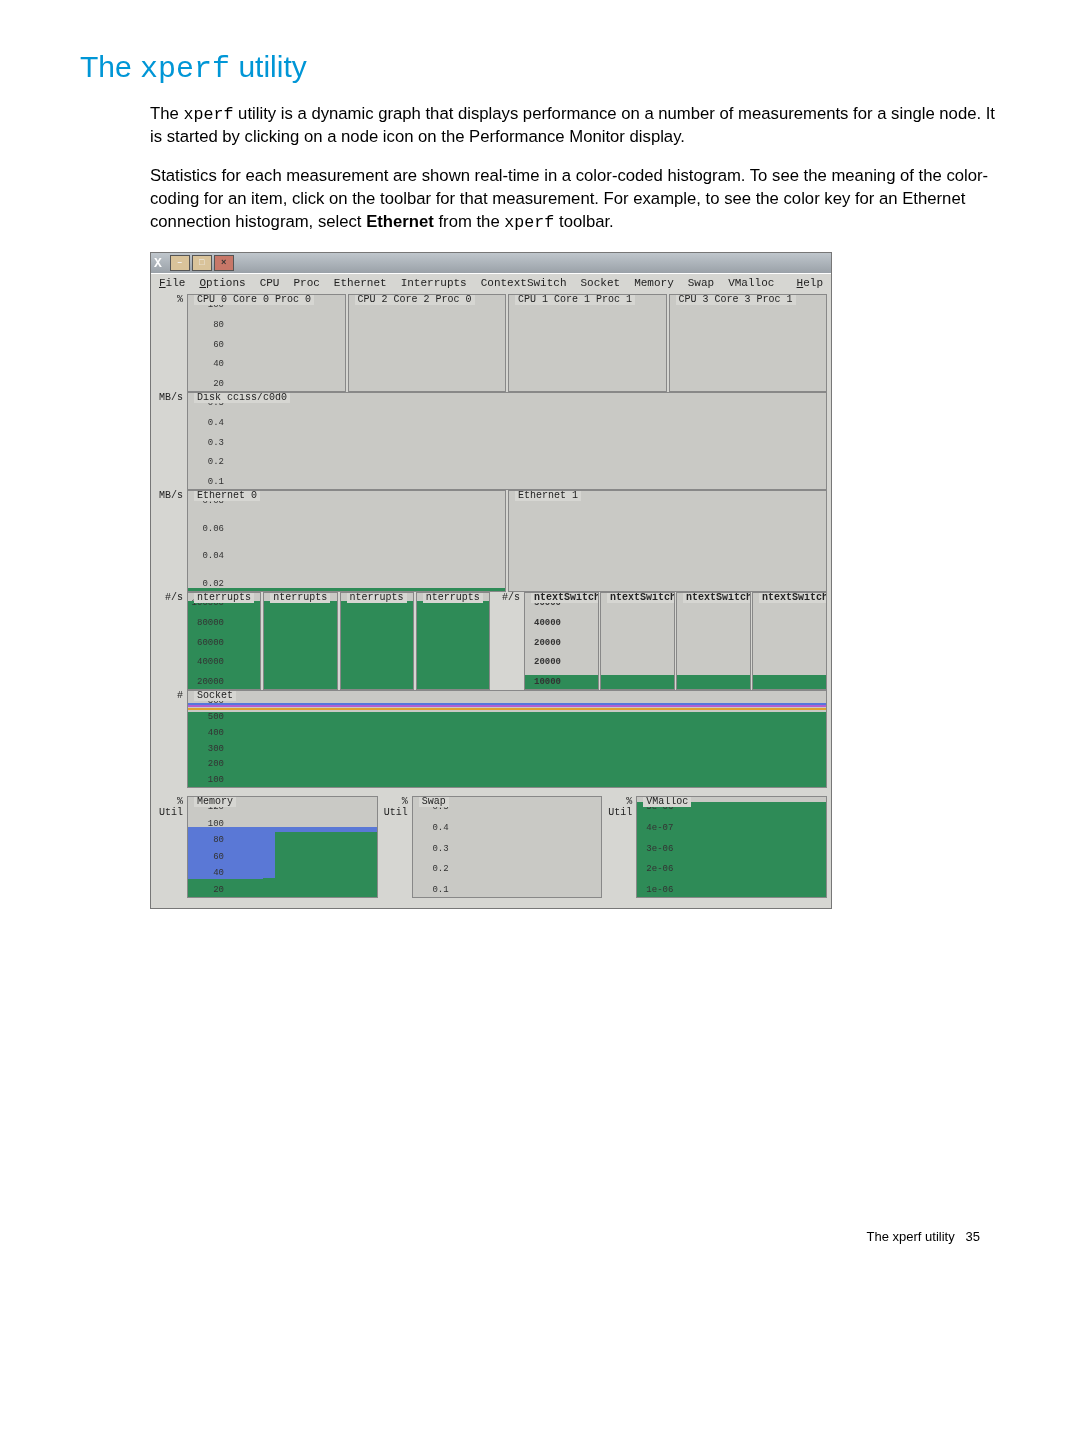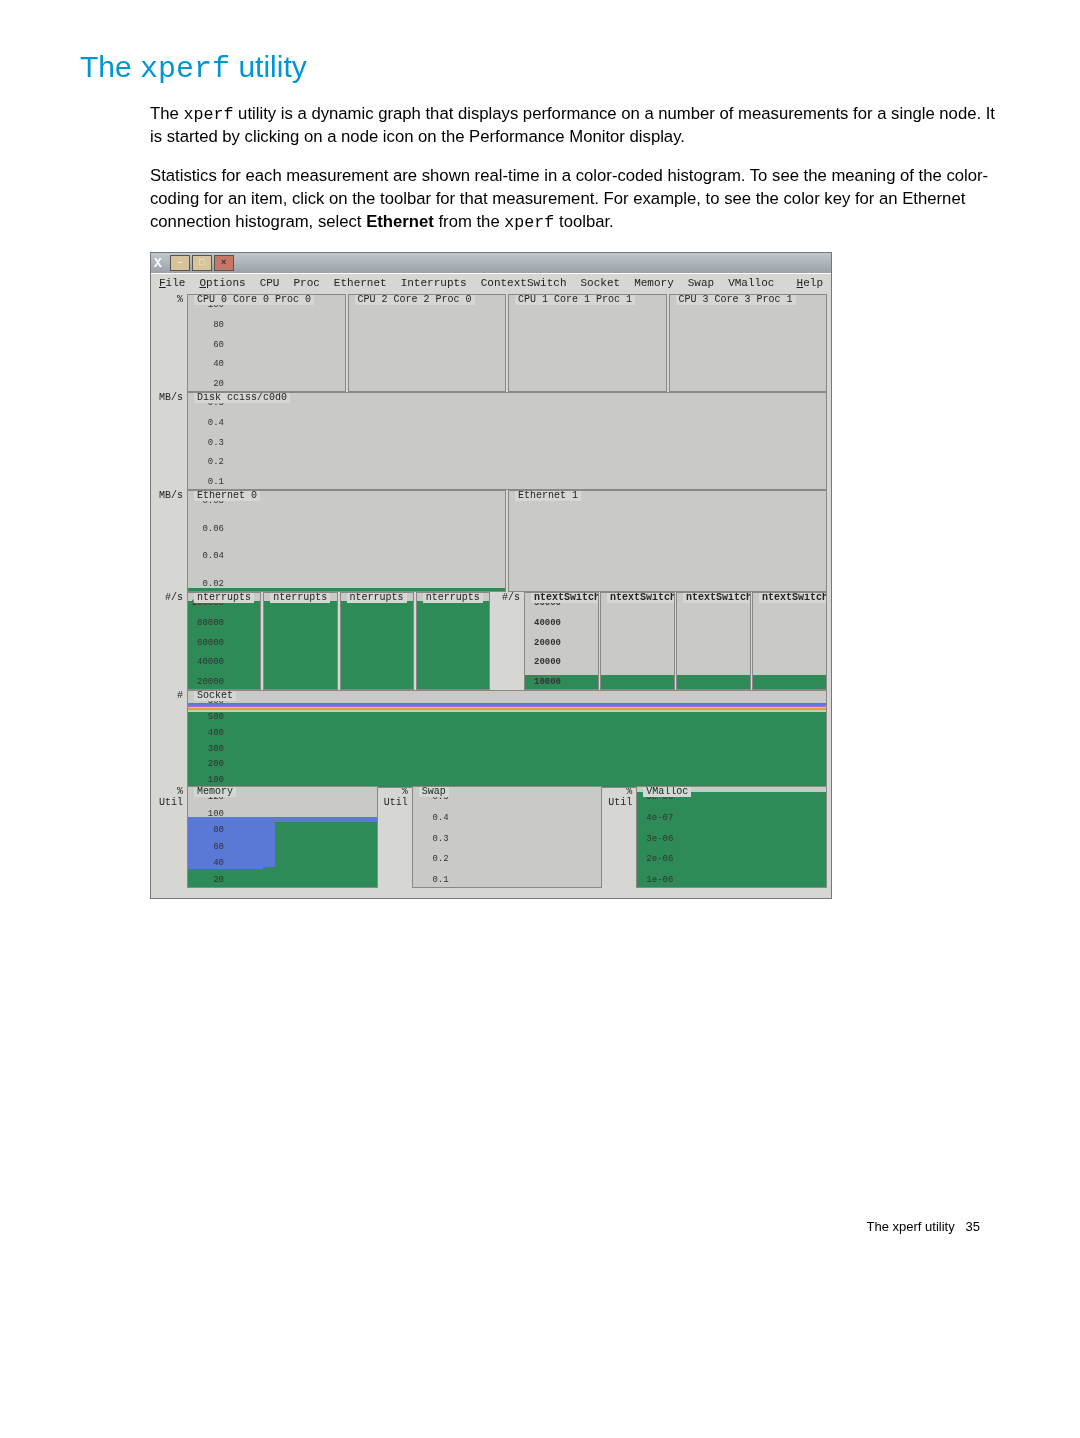--- a/index.html
+++ b/index.html
@@ -1079,21 +1079,21 @@
             <span>300</span>
             <span>200</span>
             <span>100</span>
           </div>
           <div class="fill-green" style="height: 78%;"></div>
           <div style="position: absolute; left: 0px; right: 0px; height: 2px; background: rgb(224, 160, 48); bottom: 80%;"></div>
           <div style="position: absolute; left: 0px; right: 0px; height: 2px; background: rgb(178, 95, 207); bottom: 83%;"></div>
           <div style="position: absolute; left: 0px; right: 0px; height: 2px; background: rgb(85, 119, 221); bottom: 86%;"></div>
         </div>
       </div>
-      <div class="row" style="height: 100px; margin-top: 0;">
+      <div class="row" style="height: 100px; margin-top: 10px;">
         <div class="yaxis-label">% Util</div>
         <div class="panel" style="flex: 1 1 0%; height: 100px;">
           <div class="plabel">Memory</div>
           <div class="ticks">
             <span>120</span>
             <span>100</span>
             <span>80</span>
             <span>60</span>
             <span>40</span>
             <span>20</span>

